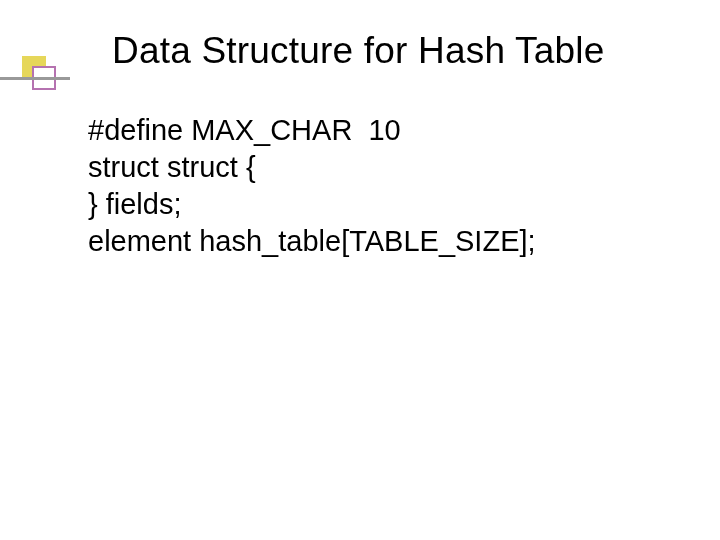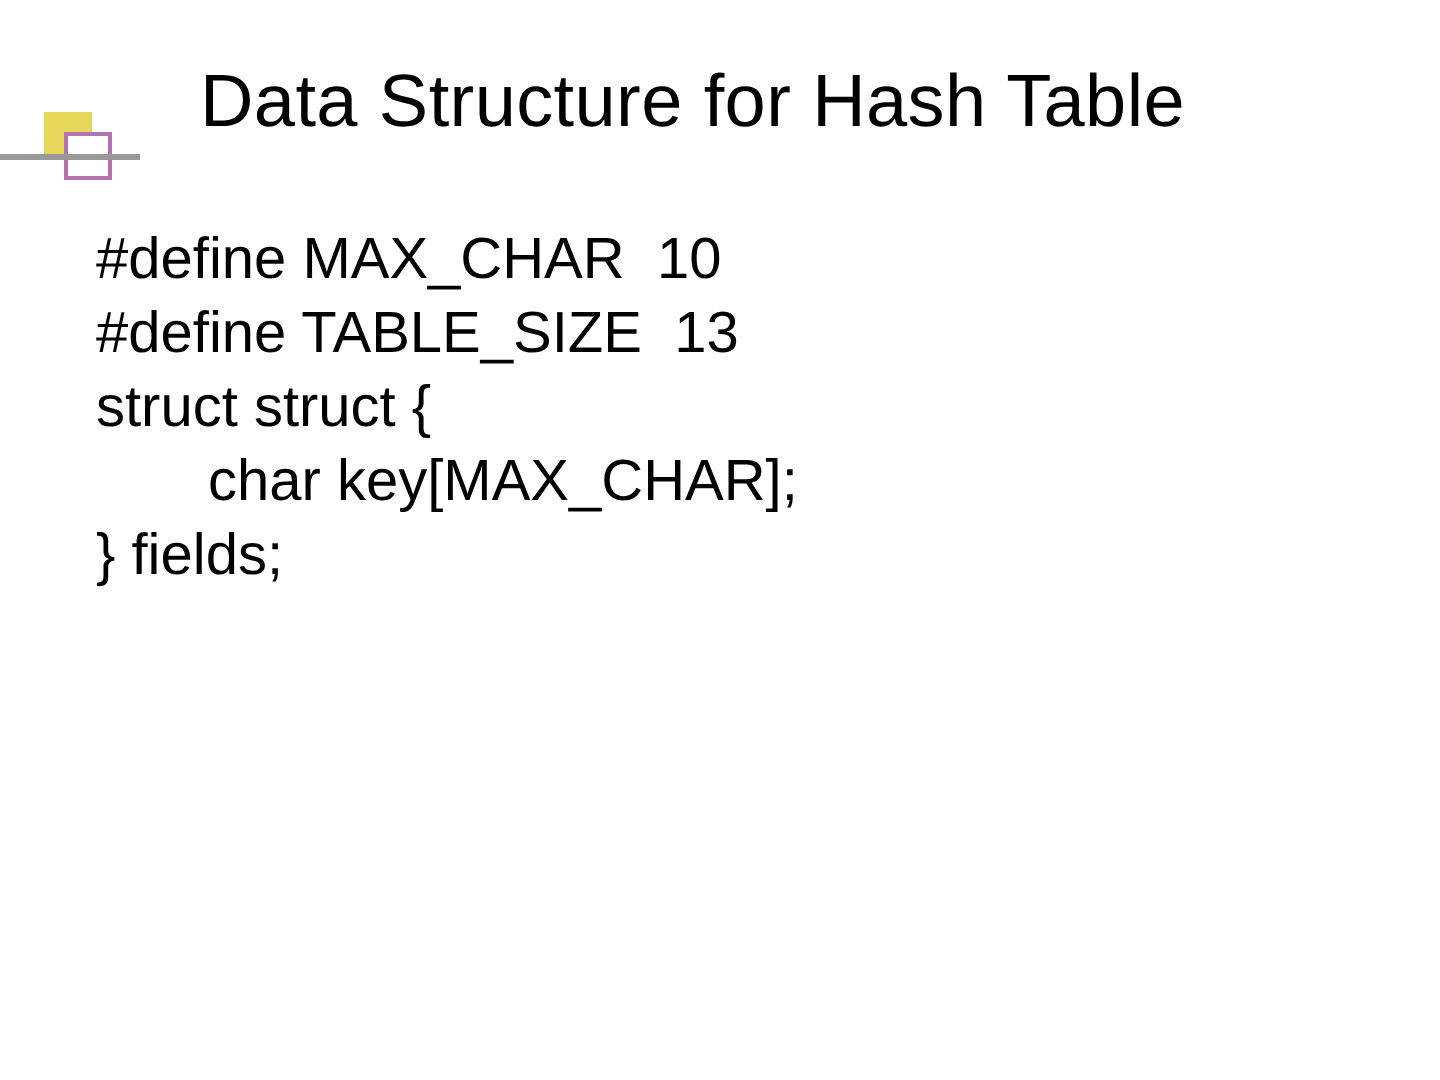--- a/index.html
+++ b/index.html
@@ -12,20 +12,21 @@
     overflow: hidden;
   }
   .title-area {
     position: relative;
     padding: 30px 0 8px 100px;
   }
   .title {
     font-size: 37px;
     color: #000;
     letter-spacing: 0.2px;
+    margin-left: 12px;
   }
   .title-underline {
     position: absolute;
     left: 0;
     bottom: 0;
     width: 70px;
     height: 3px;
     background: #999;
   }
   .bullet-box {
@@ -49,21 +50,21 @@
   .bullet-front {
     position: absolute;
     width: 24px;
     height: 24px;
     border: 2px solid #b572b0;
     background: #fff;
     top: 32px;
     left: 32px;
   }
   .content {
-    padding: 32px 0 0 48px;
+    padding: 32px 0 0 88px;
     font-size: 29px;
     color: #000;
     line-height: 1.28;
   }
   .content .line { white-space: pre; }
   .indent { padding-left: 56px; }
 </style>
 </head>
 <body>
 
@@ -74,19 +75,18 @@
     <div class="bullet-front"></div>
   </div>
 
   <div class="title-area">
     <div class="title">Data Structure for Hash Table</div>
     <div class="title-underline"></div>
   </div>
 
   <div class="content">
     <div class="line">#define MAX_CHAR  10</div>
-    <div class="line">#define TABLE_SIZE  13</div>
     <div class="line">struct struct {</div>
-    <div class="line indent">char key[MAX_CHAR];</div>
     <div class="line">} fields;</div>
+    <div class="line">element hash_table[TABLE_SIZE];</div>
   </div>
 
 </div>
 
 </body></html>

